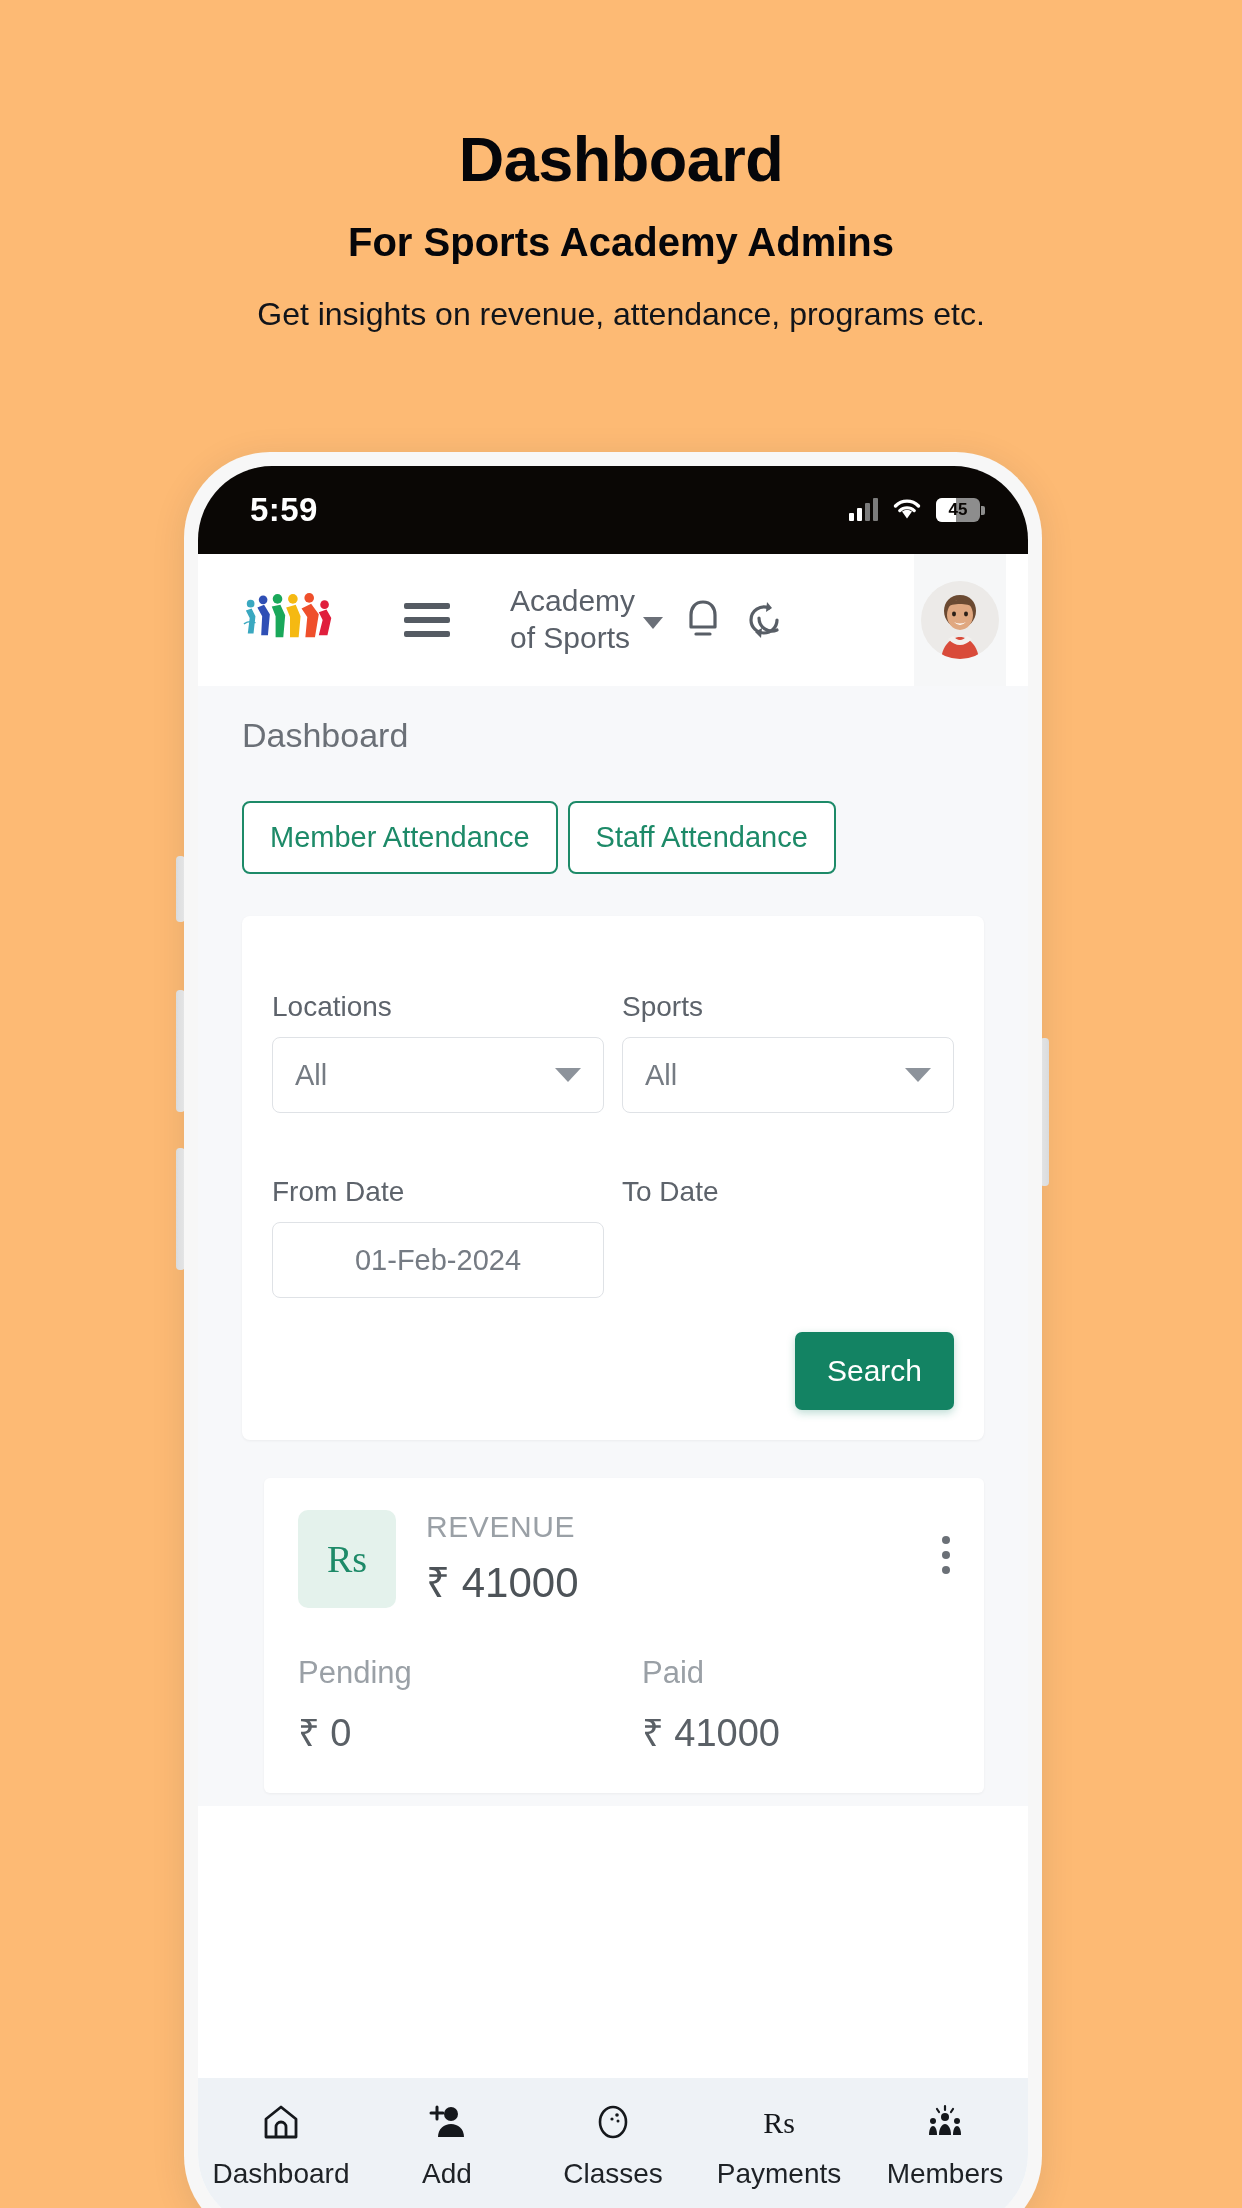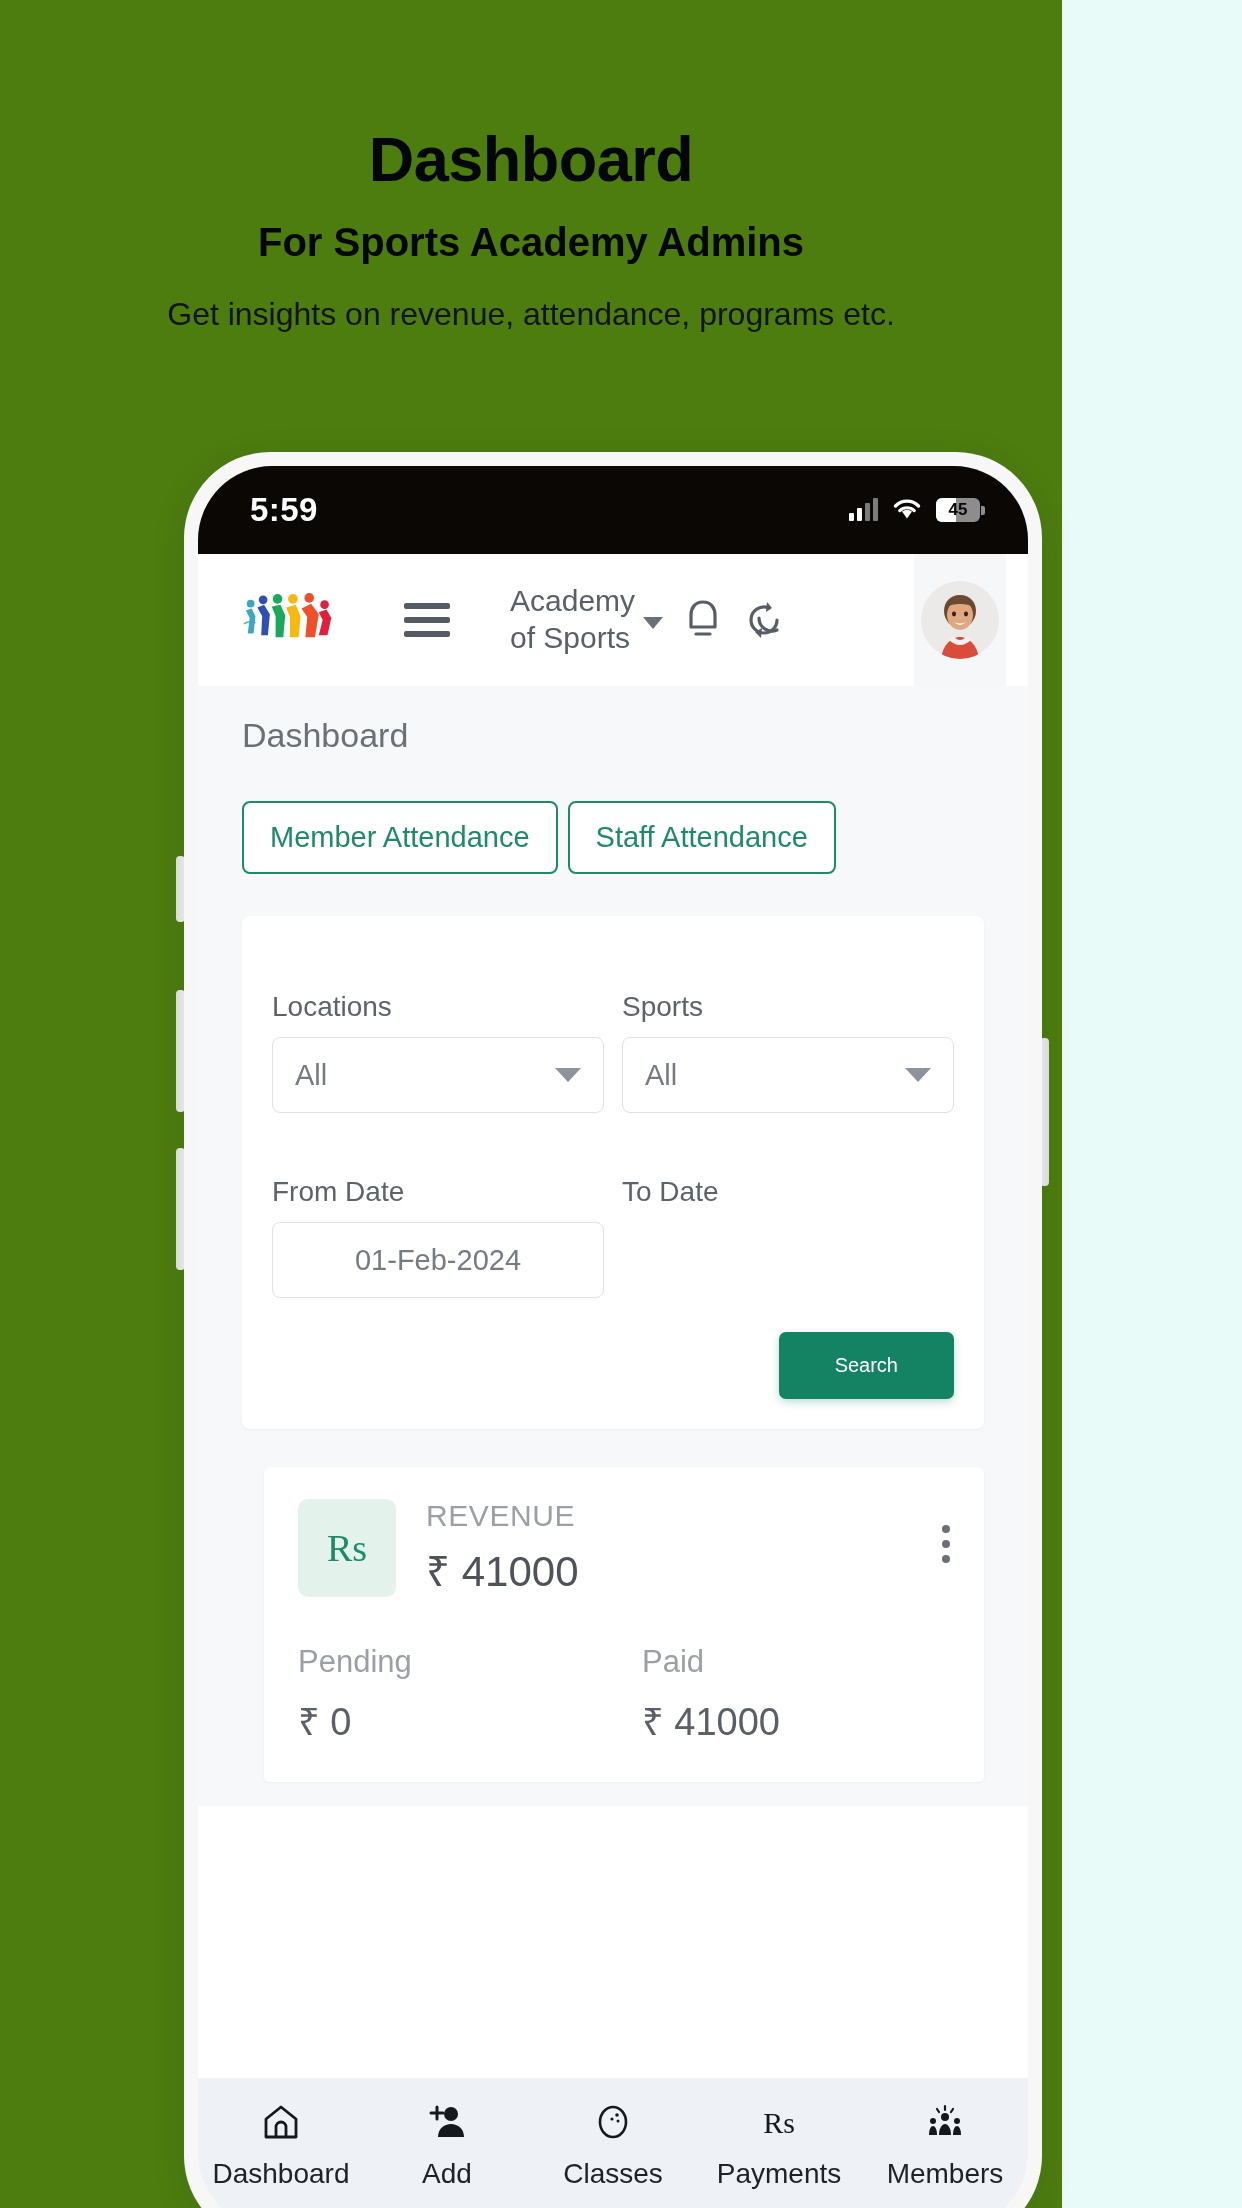--- a/index.html
+++ b/index.html
@@ -4,22 +4,22 @@
 <style>
   * { box-sizing: border-box; margin: 0; padding: 0; }
   html, body {
     width: 1242px; height: 2208px;
     background: #e8fbf8;
     font-family: "Liberation Sans", sans-serif;
     overflow: hidden;
   }
   .page {
     position: relative;
-    width: 1062px; height: 2208px;
-    background: #4d7c0f;
+    width: 1242px; height: 2208px;
+    background: #fdba74;
   }
 
   
   .promo { position: absolute; top: 0; left: 0; right: 0; text-align: center; }
   .promo-title {
     margin-top: 128px;
     font-size: 63px;
     font-weight: 800;
     letter-spacing: -0.5px;
     color: #05060a;
@@ -205,24 +205,24 @@
     width: 0; height: 0;
     border-left: 13px solid transparent;
     border-right: 13px solid transparent;
     border-top: 14px solid #8d939b;
   }
   .f-row2 { margin-top: 26px; }
   .search-row { display: flex; justify-content: flex-end; margin-top: 34px; }
   .search-btn {
     background: #138363;
     color: #fff;
-    font-size: 20px;
+    font-size: 30px;
     border: none;
     border-radius: 7px;
-    padding: 22px 56px;
+    padding: 22px 32px;
     box-shadow: 0 3px 8px rgba(19,131,99,0.28);
     cursor: pointer;
   }
 
   
   .rev-card {
     margin: 38px 44px 0 66px;
     background: #fff;
     border-radius: 6px;
     padding: 32px 34px 36px 34px;

